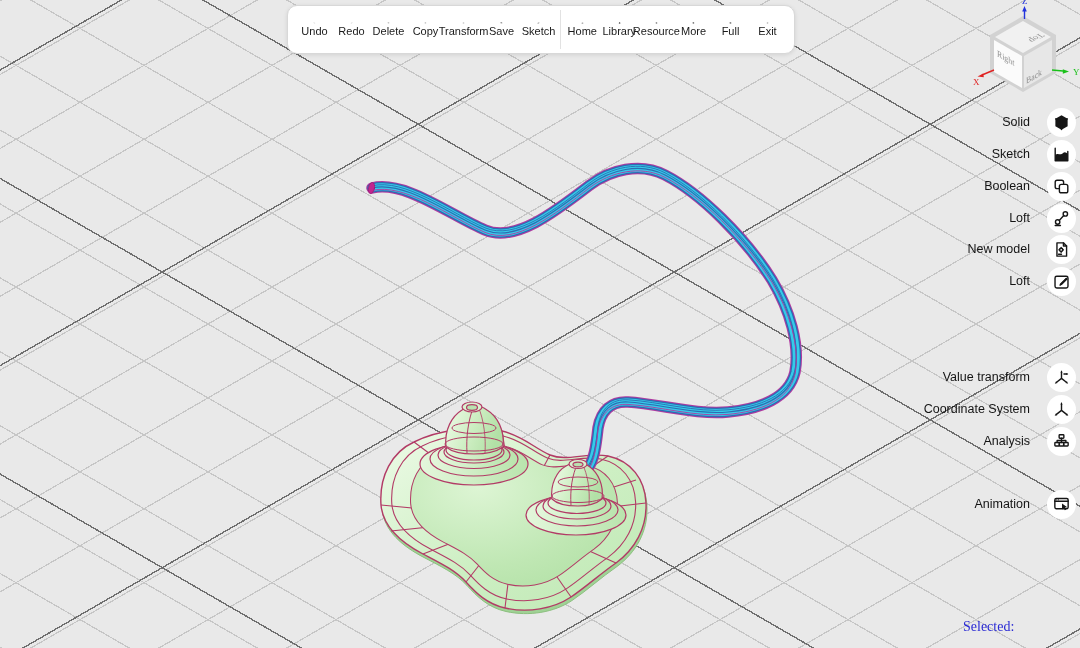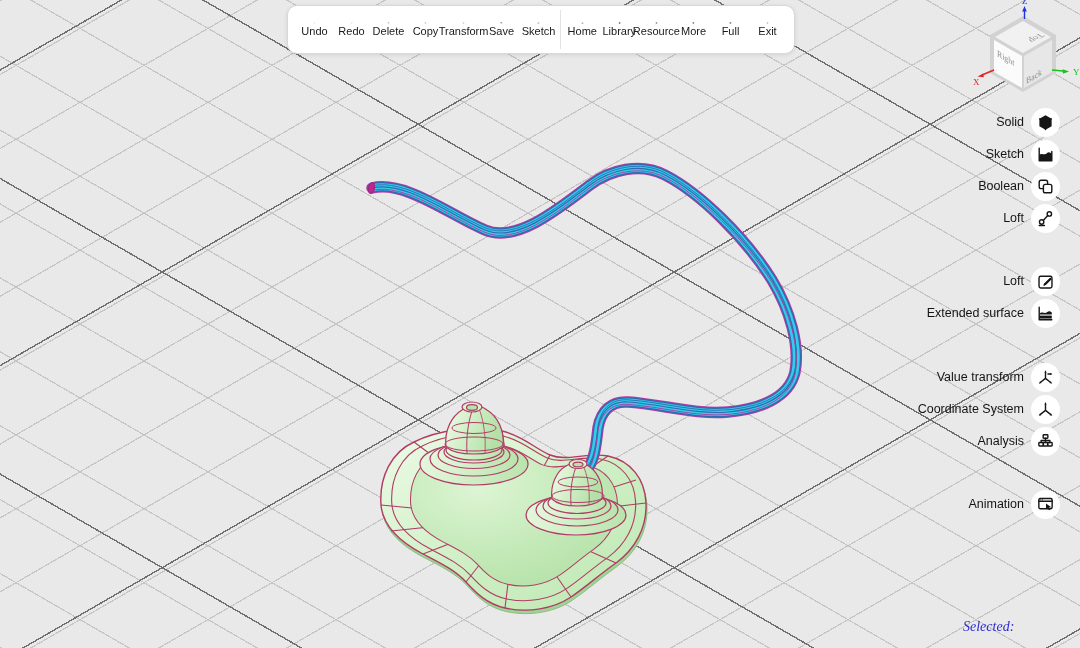--- a/index.html
+++ b/index.html
@@ -27,34 +27,34 @@
   .titem{display:flex;flex-direction:column;align-items:center;justify-content:center;
     padding:16px 2px;cursor:pointer;min-width:33px;}
   .titem svg{width:25px;height:25px;color:#1f1f1f;}
   .titem.dis svg{color:#9b9b9b;}
   .titem .tlabel{font-size:11px;color:#1a1a1a;margin-top:1px;white-space:nowrap;}
   .tb-divider{width:1px;background:#e2e2e2;margin:4px 3px;}
   .ticon *{stroke:currentColor;fill:none;stroke-width:1.6;stroke-linecap:round;stroke-linejoin:round;}
   .ticon .fl{fill:currentColor;stroke:none;}
   .ticon .wh{fill:#fff;}
   
-  .rp-item{position:absolute;right:20px;height:30px;display:flex;align-items:center;gap:7px;z-index:5;cursor:pointer;}
+  .rp-item{position:absolute;right:4px;height:30px;display:flex;align-items:center;gap:17px;z-index:5;cursor:pointer;}
   .rp-label{font-size:12.5px;color:#141414;white-space:nowrap;}
   .rp-circle{width:29px;height:29px;border-radius:50%;background:#fff;display:flex;align-items:center;justify-content:center;flex:0 0 29px;}
   .rp-circle svg{width:21px;height:21px;color:#161616;}
   .rpicon *{stroke:currentColor;fill:none;stroke-width:1.6;stroke-linecap:round;stroke-linejoin:round;}
   .rpicon .fl{fill:currentColor;stroke:none;}
   .rpicon .wh{fill:#fff;}
   
   .viewcube{position:absolute;left:963px;top:0;z-index:4;}
   .viewcube text{font-family:"Liberation Serif",serif;}
   
   .selected-label{
     position:absolute;left:963px;top:619px;z-index:5;
-    font-family:"Liberation Serif",serif;font-size:14px;color:#2a2ad4;font-style:italic;
+    font-family:"Liberation Serif",serif;font-size:14px;color:#2a2ad4;
   }
 </style>
 </head>
 <body>
 
 <div class="stage">
 
   <svg id="scene" width="1080" height="648" viewBox="0 0 1080 648">
     <defs>
       <linearGradient id="gBand" x1="0" y1="0" x2="1" y2="1">
@@ -334,42 +334,44 @@
     <span class="rp-circle">
         <svg class="rpicon" viewBox="0 0 24 24">
       <circle cx="7.6" cy="16" r="2.5"></circle>
           <circle cx="16.4" cy="6.8" r="2.5"></circle>
       <path d="M9.4 14.2 L14.6 8.6"></path>
           <path d="M4.8 20 h6"></path>
     </svg>
       </span>
   </div>
 
+  <div class="rp-item" style="top:234px">
+    <span class="rp-label">New model</span>
+    <span class="rp-circle">
+        <svg class="rpicon" viewBox="0 0 24 24">
+      <path d="M6.8 4.4 H14.2 L17.8 8 V19.6 H6.8 Z"></path>
+          <path d="M14.2 4.4 V8 H17.8"></path>
+      <circle cx="11.6" cy="12.4" r="1.9"></circle>
+      <path d="M11.6 9.6 v1 M11.6 14.2 v1 M9 12.4 h1 M13.2 12.4 h1" stroke-width="1.2"></path>
+      <path d="M8.6 17.4 h3.4" stroke-width="1.1"></path>
+    </svg>
+      </span>
+  </div>
 
   <div class="rp-item" style="top:266px">
     <span class="rp-label">Loft</span>
     <span class="rp-circle">
         <svg class="rpicon" viewBox="0 0 24 24">
       <rect x="4.6" y="6" width="14.8" height="13.4" rx="2"></rect>
       <path d="M10.4 16 L17.8 8.6" stroke="#fff" stroke-width="3.6"></path>
       <path class="fl" d="M10 16.6 L10.6 14.2 L17.2 7.6 L19 9.4 L12.4 16 Z"></path>
     </svg>
       </span>
   </div>
 
-  <div class="rp-item" style="top:298px">
-    <span class="rp-label">Extended surface</span>
-    <span class="rp-circle">
-        <svg class="rpicon" viewBox="0 0 24 24">
-      <path d="M4.8 4.8 V19.2 H19.2"></path>
-      <path class="fl" d="M4.8 17.8 H19.2 V14.4 H4.8 Z"></path>
-      <path class="fl" d="M4.8 12.8 C8 8.8 11 13 14 10.4 C16 8.7 17.8 9.4 19.2 11 V13 H4.8 Z"></path>
-    </svg>
-      </span>
-  </div>
 
 
   <div class="rp-item" style="top:362px">
     <span class="rp-label">Value transform</span>
     <span class="rp-circle">
         <svg class="rpicon" viewBox="0 0 24 24">
       <path d="M12 13 V6 M12 13 L6.4 17.4 M12 13 L17.6 17.4" stroke-width="1.7"></path>
       <path class="fl" d="M12 3.6 L10.8 6.4 L13.2 6.4 Z"></path>
       <path class="fl" d="M4.4 19 L7.4 18.4 L5.8 16.4 Z"></path>
       <path class="fl" d="M19.6 19 L16.6 18.4 L18.2 16.4 Z"></path>

